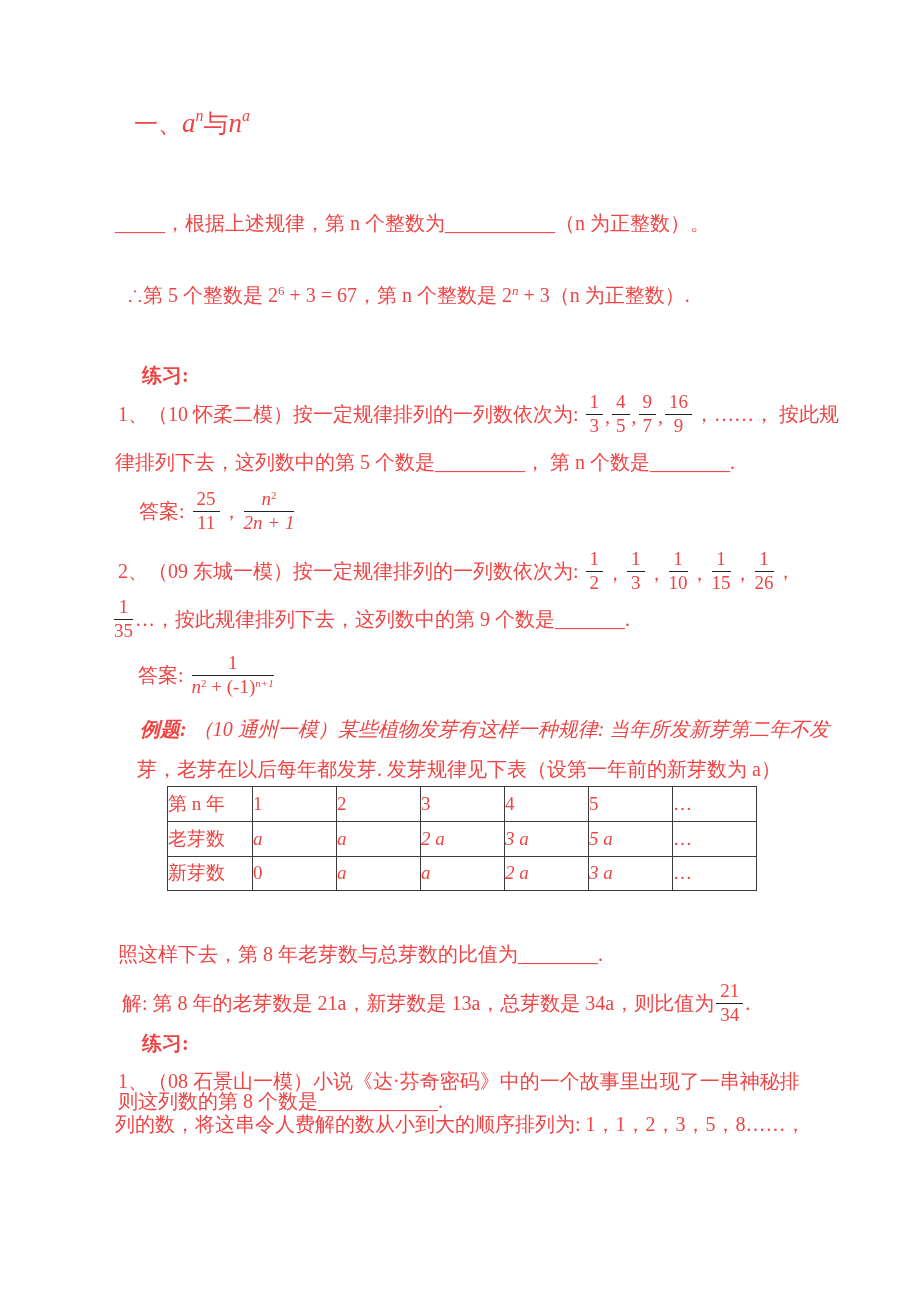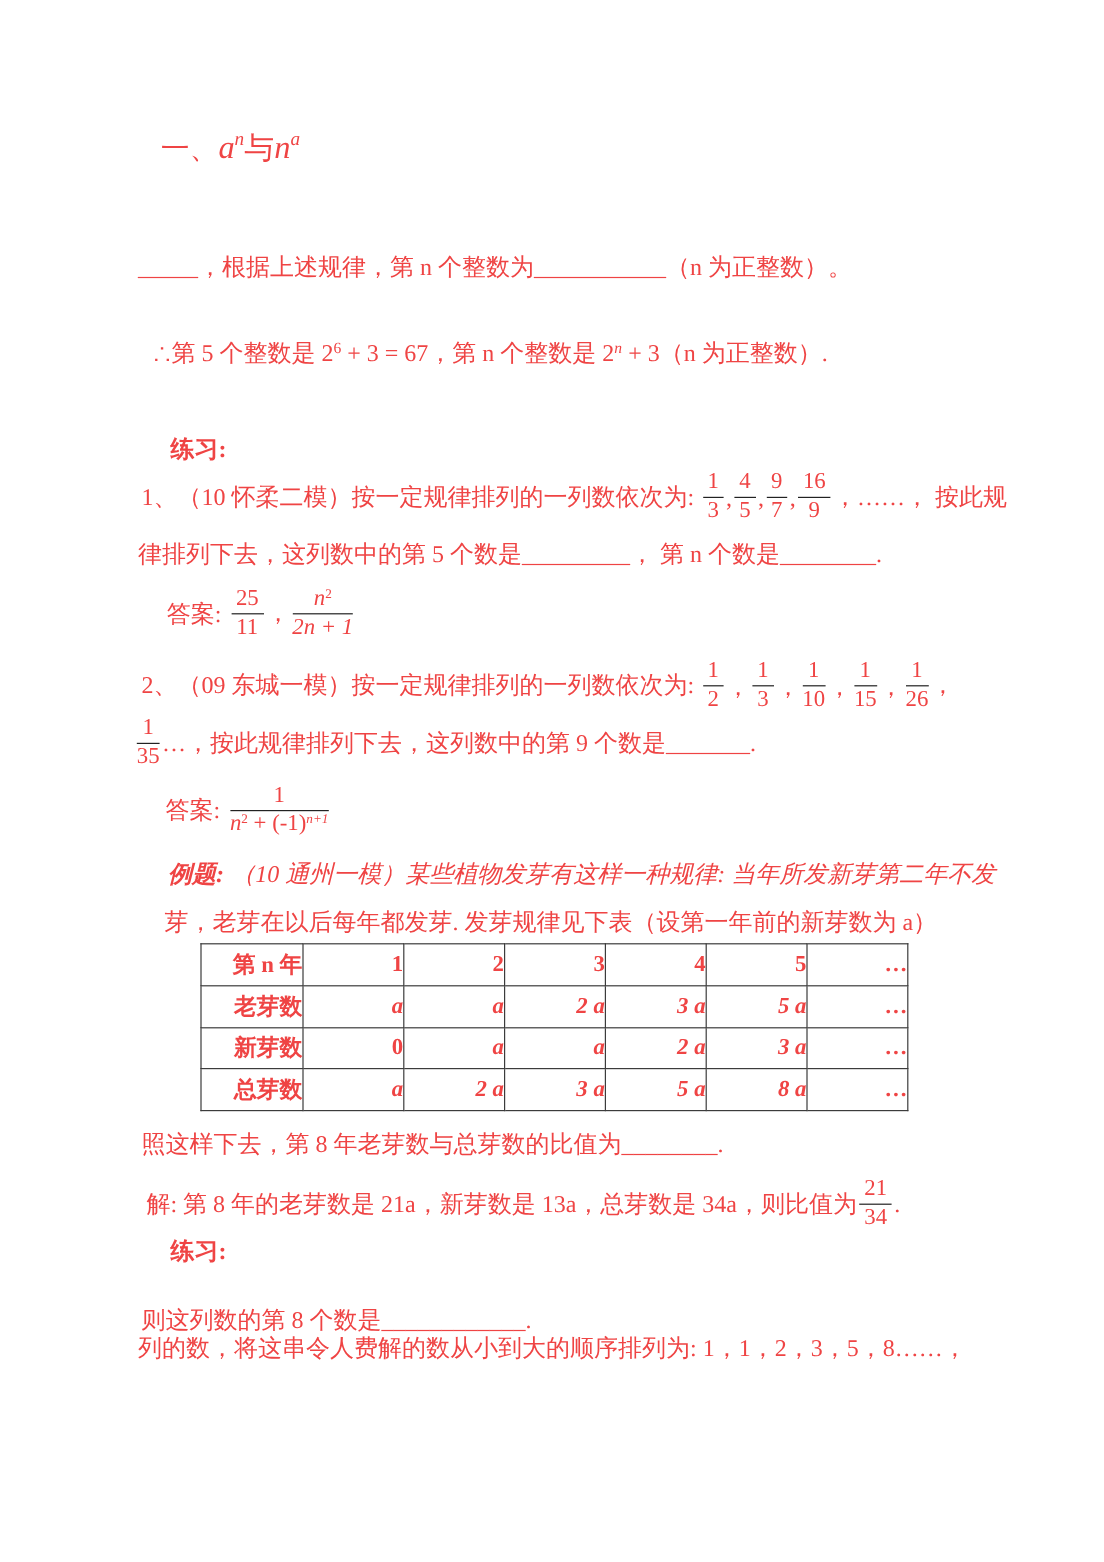--- a/index.html
+++ b/index.html
@@ -36,22 +36,22 @@
   .frac .fd{display:block;padding-top:1px;}
   .fsep{vertical-align:middle;}
   
   .bud-table{
     position:absolute;left:167px;top:786px;
     border-collapse:collapse;table-layout:fixed;
   }
   .bud-table td{
     border:1.6px solid #3c3c3c;
     height:33.8px;width:83px;
-    text-align:right;vertical-align:middle;
-    font-size:19px;padding:0;font-weight:bold;
+    text-align:left;vertical-align:middle;
+    font-size:19px;padding:0;
   }
   .bud-table td.rowlab{width:84px;}
 </style>
 </head>
 <body>
 
 <div class="page">
 
   <div class="line" style="top:110px;left:134px;">
     <span class="h-num">一、</span><span class="h-base">a</span><sup class="h-sup">n</sup><span class="h-conj">与</span><span class="h-base">n</span><sup class="h-sup">a</sup>
@@ -120,44 +120,38 @@
     </tr>
     <tr>
       <td class="rowlab">新芽数</td>
       <td>0</td>
       <td class="it">a</td>
       <td class="it">a</td>
       <td class="it">2 a</td>
       <td class="it">3 a</td>
       <td>…</td>
     </tr>
-    <tr>
-      <td class="rowlab">总芽数</td>
-      <td class="it">a</td>
-      <td class="it">2 a</td>
-      <td class="it">3 a</td>
-      <td class="it">5 a</td>
-      <td class="it">8 a</td>
-      <td>…</td>
-    </tr>
   </tbody>
     </table>
 
   <div class="line" style="top:941px;left:118px;">
     <span>照这样下去，第 8 年老芽数与总芽数的比值为________.</span>
   </div>
 
   <div class="line" style="top:981px;left:122px;">
     <span>解: 第 8 年的老芽数是 21a，新芽数是 13a，总芽数是 34a，则比值为</span><span class="frac"><span class="fn">21</span><span class="fd">34</span></span><span>.</span>
   </div>
 
   <div class="line bold" style="top:1030px;left:142px;">
     <span>练习:</span>
   </div>
 
+  <div class="line" style="top:1068px;left:118px;">
+    <span>1、（08 石景山一模）小说《达·芬奇密码》中的一个故事里出现了一串神秘排</span>
+  </div>
   <div class="line" style="top:1111px;left:115px;">
     <span>列的数，将这串令人费解的数从小到大的顺序排列为: 1，1，2，3，5，8……，</span>
   </div>
   <div class="line" style="top:1088px;left:118px;">
     <span>则这列数的第 8 个数是____________.</span>
   </div>
 
 </div>
 
 </body></html>

